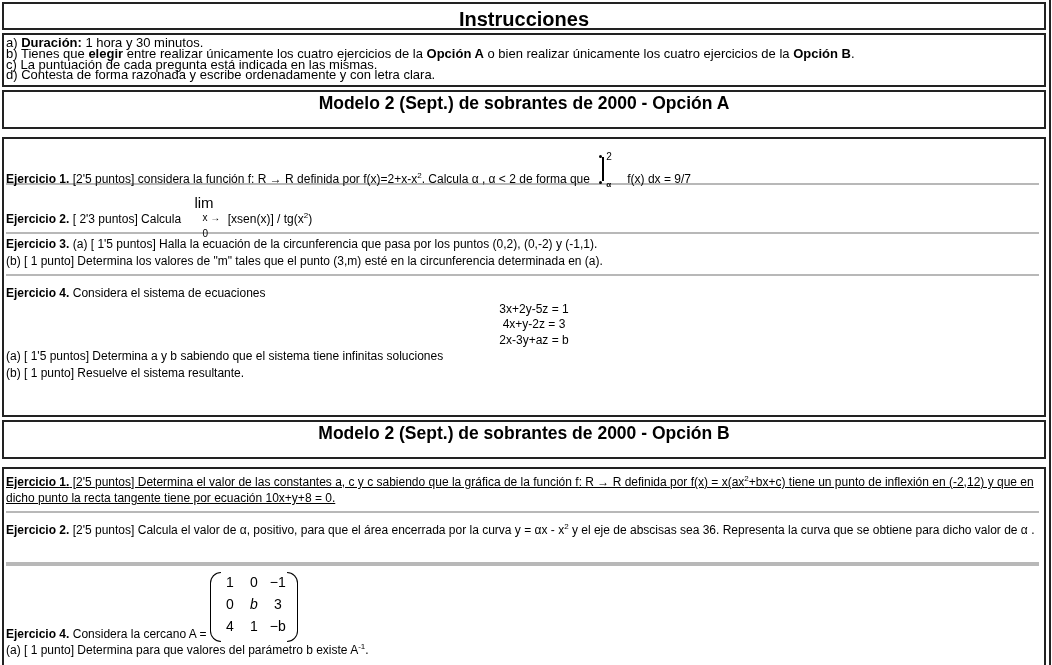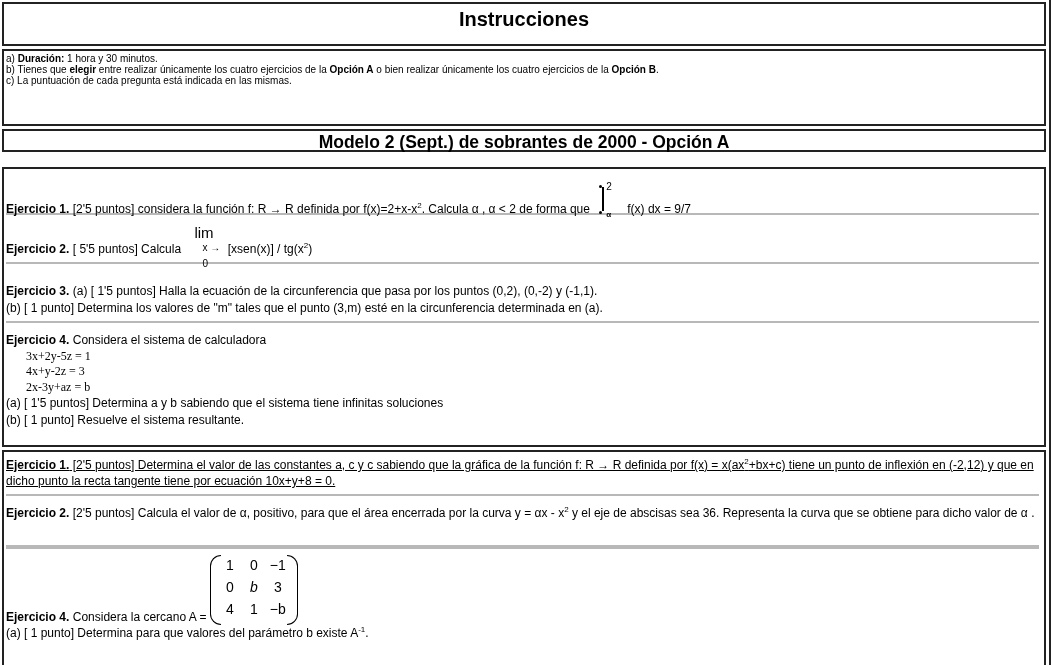--- a/index.html
+++ b/index.html
@@ -6,29 +6,29 @@
   body {
     width: 1052px; height: 665px; overflow: hidden;
     font-family: "Liberation Sans", sans-serif; color: #000;
     position: relative;
   }
   .outer { position: absolute; left: 0; top: 0; width: 1048px; }
   .box {
     border: 2px solid #222; box-sizing: border-box; background: #fff;
   }
   .title-box {
-    height: 44px; margin: 2px 2px 0 2px; text-align: center;
+    height: 28px; margin: 2px 2px 0 2px; text-align: center;
     font-weight: bold; font-size: 20px; line-height: 30px;
   }
   .instr-box {
-    margin: 3px 2px 0 2px; height: 77px; padding: 3px 0 0 2px;
-    font-size: 10px; line-height: 10.8px;
+    margin: 3px 2px 0 2px; height: 54px; padding: 3px 0 0 2px;
+    font-size: 13px; line-height: 10.8px;
   }
   .sec-title {
-    margin: 3px 2px 15px 2px; height: 23px; text-align: center;
+    margin: 3px 2px 8px 2px; height: 39px; text-align: center;
     font-weight: bold; font-size: 17.5px; line-height: 23px;
   }
   .sec-body {
     margin: 3px 2px 0 2px; padding: 0 2px; font-size: 12px; line-height: 16px;
   }
   .hr { border: 0; border-top: 2px solid #b8b8b8; margin: 0 3px 0 0; height: 0; }
   b { font-weight: bold; }
   sup { font-size: 8px; vertical-align: 5px; line-height: 0; }
   .integral {
     display: inline-block; position: relative; width: 24px; height: 40px;
@@ -37,21 +37,21 @@
   .integral .bar { position: absolute; left: 5px; top: 8px; width: 2px; height: 24px; background: #000; }
   .integral .up { position: absolute; left: 9px; top: 0px; font-size: 10px; }
   .integral .lo { position: absolute; left: 9px; top: 28px; font-size: 8px; font-weight: bold; }
   .integral .dt { position: absolute; left: 2px; top: 6px; width: 3px; height: 3px; background: #000; border-radius: 2px; }
   .integral .db { position: absolute; left: 2px; top: 32px; width: 3px; height: 3px; background: #000; border-radius: 2px; }
   .lim {
     display: inline-block; position: relative; width: 40px; height: 30px; vertical-align: -2px;
   }
   .lim .l1 { position: absolute; left: 10px; top: 0; font-size: 15px; }
   .lim .l2 { position: absolute; left: 18px; top: 15px; font-size: 10px; }
-  .system { text-align: left; padding-left: 20px; line-height: 15.5px; font-family: Liberation Serif, serif; }
+  .system { text-align: center; padding-left: 20px; line-height: 15.5px; }
   .matrix {
     display: inline-block; position: relative; width: 88px; height: 70px; vertical-align: 0px;
     font-size: 14px;
   }
   .matrix .pl, .matrix .pr {
     position: absolute; top: 0; width: 10px; height: 68px; border: 1.5px solid #000;
   }
   .matrix .pl { left: 0; border-right: none; border-radius: 12px 0 0 12px; }
   .matrix .pr { right: 0; border-left: none; border-radius: 0 12px 12px 0; }
   .matrix .cell { position: absolute; width: 20px; text-align: center; }
@@ -63,52 +63,56 @@
 <div class="outer">
 
   <div class="box title-box">
     <span>Instrucciones</span>
   </div>
 
   <div class="box instr-box">
     <div><span>a) </span><b>Duración:</b><span> 1 hora y 30 minutos.</span></div>
     <div><span>b) Tienes que </span><b>elegir</b><span> entre realizar únicamente los cuatro ejercicios de la </span><b>Opción A</b><span> o bien realizar únicamente los cuatro ejercicios de la </span><b>Opción B</b><span>.</span></div>
     <div>c) La puntuación de cada pregunta está indicada en las mismas.</div>
+    <div>d) Contesta de forma razonada y escribe ordenadamente y con letra clara.</div>
   </div>
 
   <div class="box sec-title">
     <span>Modelo 2 (Sept.) de sobrantes de 2000 - Opción A</span>
   </div>
 
   <div class="box sec-body" style="height:280px;">
     <div style="padding-top:10px; height:34px;">
       <b>Ejercicio 1.</b><span> [2'5 puntos] considera la función f: R → R definida por f(x)=2+x-x</span><sup>2</sup><span>. Calcula α , α &lt; 2 de forma que </span><span class="integral"><span class="dt"></span><span class="bar"></span><span class="db"></span><span class="up">2</span><span class="lo">α</span></span><span>f(x) dx = 9/7</span>
     </div>
     <div class="hr"></div>
     <div style="padding-top:10px; height:37px;">
-      <b>Ejercicio 2.</b><span> [ 5'5 puntos] Calcula </span><span class="lim"><span class="l1">lim</span><span class="l2">x → 0</span></span><span> [xsen(x)] / tg(x</span><sup>2</sup><span>)</span>
+      <b>Ejercicio 2.</b><span> [ 2'3 puntos] Calcula </span><span class="lim"><span class="l1">lim</span><span class="l2">x → 0</span></span><span> [xsen(x)] / tg(x</span><sup>2</sup><span>)</span>
     </div>
     <div class="hr"></div>
-    <div style="padding-top:19px; height:38px; line-height:17px;">
+    <div style="padding-top:2px; height:38px; line-height:17px;">
       <div><b>Ejercicio 3.</b><span> (a) [ 1'5 puntos] Halla la ecuación de la circunferencia que pasa por los puntos (0,2), (0,-2) y (-1,1).</span></div>
       <div>(b) [ 1 punto] Determina los valores de "m" tales que el punto (3,m) esté en la circunferencia determinada en (a).</div>
     </div>
     <div class="hr"></div>
     <div style="padding-top:9px; line-height:16.5px;">
-      <div><b>Ejercicio 4.</b><span> Considera el sistema de calculadora</span></div>
+      <div><b>Ejercicio 4.</b><span> Considera el sistema de ecuaciones</span></div>
       <div class="system">
         <div>3x+2y-5z = 1</div>
         <div>4x+y-2z = 3</div>
         <div>2x-3y+az = b</div>
       </div>
       <div>(a) [ 1'5 puntos] Determina a y b sabiendo que el sistema tiene infinitas soluciones</div>
       <div>(b) [ 1 punto] Resuelve el sistema resultante.</div>
     </div>
   </div>
 
+  <div class="box sec-title">
+    <span>Modelo 2 (Sept.) de sobrantes de 2000 - Opción B</span>
+  </div>
 
   <div class="box sec-body" style="height:251px;">
     <div style="padding-top:5px; height:37px;text-decoration:underline;">
       <b>Ejercicio 1.</b><span> [2'5 puntos] Determina el valor de las constantes a, c y c sabiendo que la gráfica de la función f: R → R definida por f(x) = x(ax</span><sup>2</sup><span>+bx+c) tiene un punto de inflexión en (-2,12) y que en dicho punto la recta tangente tiene por ecuación 10x+y+8 = 0.</span>
     </div>
     <div class="hr"></div>
     <div style="padding-top:9px; height:40px;">
       <b>Ejercicio 2.</b><span> [2'5 puntos] Calcula el valor de α, positivo, para que el área encerrada por la curva y = αx - x</span><sup>2</sup><span> y el eje de abscisas sea 36. Representa la curva que se obtiene para dicho valor de α .</span>
     </div>
     <div class="hr"></div>

